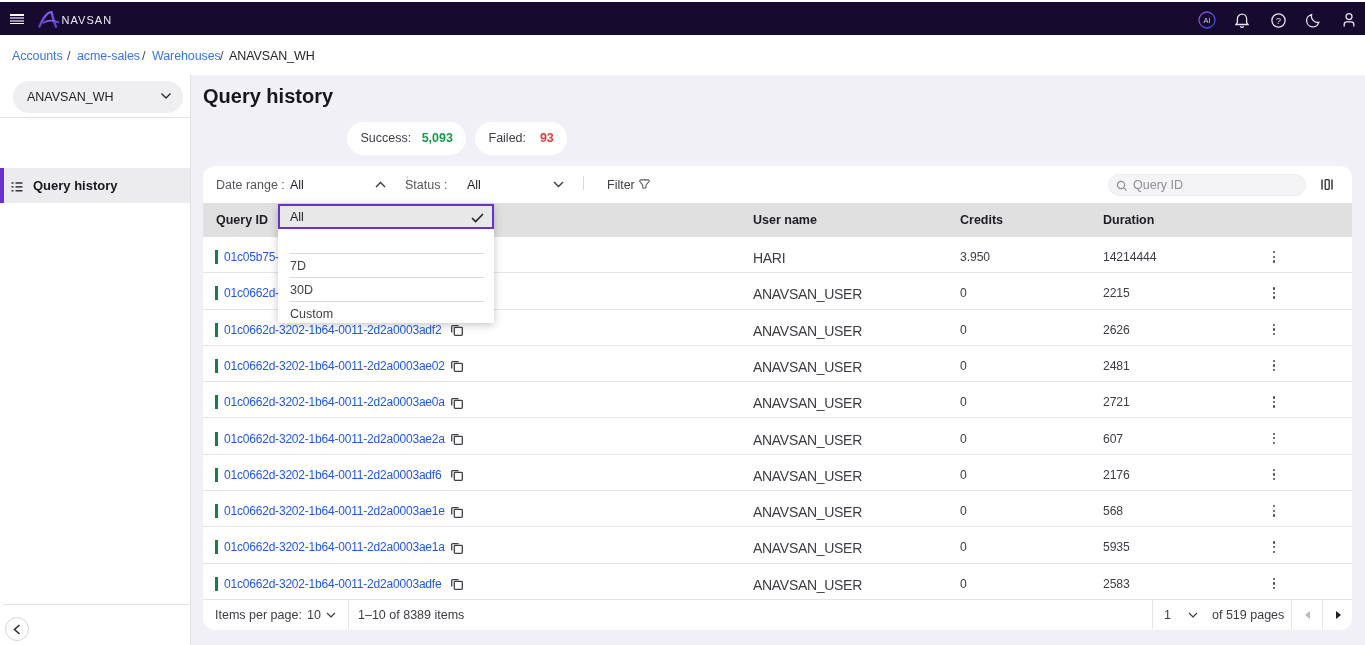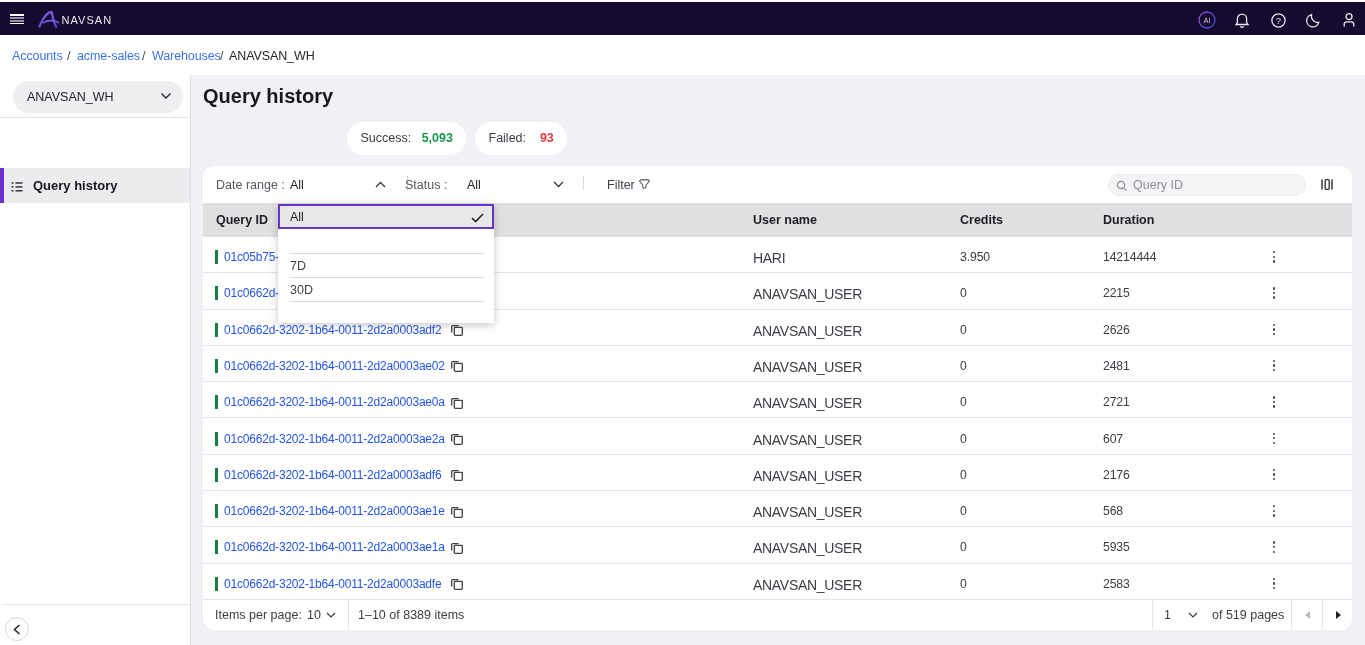--- a/index.html
+++ b/index.html
@@ -402,15 +402,18 @@
     </div>
     <div class="pline" style="top:49px"></div>
     <div class="pitem" style="top:50px">
         <span>7D</span>
       </div>
     <div class="pline" style="top:73px"></div>
     <div class="pitem" style="top:74px">
         <span>30D</span>
       </div>
     <div class="pline" style="top:97px"></div>
+    <div class="pitem" style="top:98px">
+        <span>Custom</span>
+      </div>
   </div>
 
 </div>
 
 </body></html>

